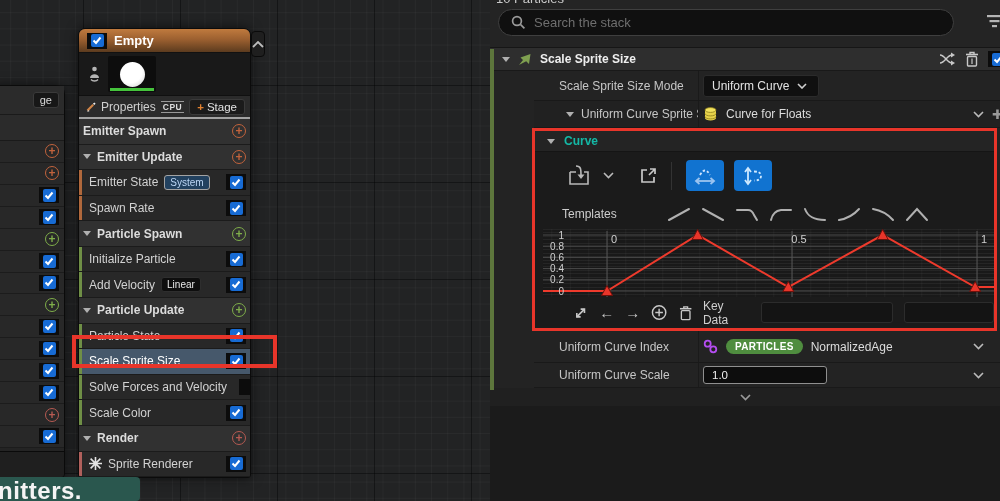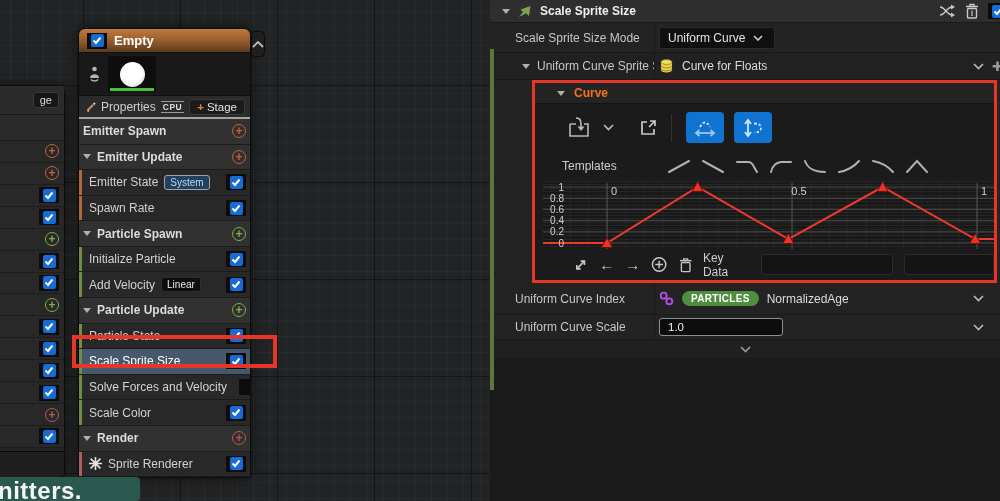--- a/index.html
+++ b/index.html
@@ -77,37 +77,37 @@
   .green-stripe{ position:absolute; left:0; top:49px; width:4px; height:341px; background:#5d763c; z-index:5;}
   .stack-top{ height:48px; position:relative; background:#242424; border-bottom:1px solid #161616;}
   .top-label{ position:absolute; left:6px; top:-9px; font-size:13px; color:#c9c9c9;}
   .search-pill{ position:absolute; left:8px; top:9px; width:456px; height:27px; border-radius:14px; background:#101010; border:1px solid #3f3f3f; display:flex; align-items:center; gap:8px; padding:0 12px;}
   .search-pill input{ flex:1; background:transparent; border:none; outline:none; color:#ddd; font-size:13px; font-family:inherit;}
   .search-pill input::placeholder{ color:#6f6f6f;}
   .filter-ic{ position:absolute; right:-4px; top:14px;}
   .mod-header{ height:23px; background:#2e2e2e; border-bottom:1px solid #191919; display:flex; align-items:center; gap:8px; padding-left:12px; position:relative;}
   .mod-header .mh-title{ font-size:12px; font-weight:bold; color:#eee;}
   .mh-icons{ position:absolute; right:-8px; top:3px; display:flex; align-items:center; gap:9px;}
-  .prop-row{ display:flex; border-bottom:1px solid #191919; background:#232323; align-items:flex-start;}
+  .prop-row{ display:flex; border-bottom:1px solid #191919; background:#232323; align-items:flex-start;margin-left:44px;}
   .plabel{ width:165px; flex:none; padding-left:25px; font-size:12px; color:#c6c6c6; border-right:1px solid #1a1a1a; display:flex; align-items:center; gap:7px; white-space:nowrap; overflow:hidden; align-self:stretch;}
   .plabel.indent{ padding-left:32px;}
   .pvalue{ flex:1; display:flex; align-items:center; gap:8px; padding-left:4px; position:relative; align-self:stretch;}
   .mode-row{ height:30px;}
   .curveprop-row{ height:27px; background:#212121;}
   .index-row{ height:32px;}
   .scale-row{ height:25px;}
   .dropdown{ background:#101010; border:1px solid #2b2b2b; border-radius:3px; height:22px; width:116px; display:flex; align-items:center; gap:8px; padding:0 8px; font-size:12px; color:#e2e2e2;}
   .chev-right{ position:absolute; right:16px;}
   .cut-icon{ position:absolute; right:-3px; color:#9a9a9a; font-size:13px;}
   .pill{ background:#4f8d3f; color:#fff; font-size:10px; font-weight:bold; border-radius:9px; padding:2px 9px; letter-spacing:.3px;}
   .val-text{ font-size:12px; color:#dcdcdc;}
   .scale-input{ width:124px; height:18px; background:#0d0d0d; border:1px solid #8f8f8f; border-radius:3px; color:#eee; font-size:11.5px; padding:0 8px; font-family:inherit; outline:none;}
   
   .curve-box{ margin-left:42px; width:465px; height:203px; border:3px solid #e8352a; background:#1b1b1b; display:flex; flex-direction:column;}
-  .curve-header{ height:21px; background:#242424; border-bottom:1px solid #151515; display:flex; align-items:center; gap:9px; padding-left:22px; font-size:12px; font-weight:bold; color:#f97316;}
+  .curve-header{ height:21px; background:#242424; border-bottom:1px solid #151515; display:flex; align-items:center; gap:9px; padding-left:12px; font-size:12px; font-weight:bold; color:#14b8a6;}
   .curve-toolbar{ flex:1; display:flex; align-items:center; gap:10px; padding-left:32px;}
   .tb-divider{ width:1px; height:28px; background:#333; margin:0 4px;}
   .blue-btn{ width:38px; height:31px; background:#1173d0; border-radius:4px; display:flex; align-items:center; justify-content:center;}
   .templates-row{ height:30px; display:flex; align-items:center; gap:8px; padding-left:27px; font-size:12px; color:#cdcdcd;}
   .tpl-glyphs{ display:flex; gap:10px; margin-left:42px;}
   .graph-wrap{ height:68px; margin-left:8px; width:451px; background:#191919; position:relative;
     background-image:repeating-linear-gradient(to bottom, rgba(255,255,255,0.05) 0px, rgba(255,255,255,0.05) 1px, transparent 1px, transparent 3.4px);}
   .curve-bottom{ height:31px; display:flex; align-items:center; gap:11px; padding-left:38px; font-size:12px; color:#cfcfcf;}
   .arrow-glyph{ font-size:15px; color:#c8c8c8; line-height:1;}
   .kd-input{ height:21px; background:#141414; border:1px solid #2c2c2c; border-radius:3px; outline:none; color:#ddd; font-family:inherit;}
@@ -410,20 +410,35 @@
           <path d="M1,6 L6,1 L11,6" stroke="#bdbdbd" stroke-width="1.8" fill="none"></path>
         </svg>
     </div>
   </div>
 
   <div class="redbox-left"></div>
 
   <div class="stack">
     <div class="green-stripe"></div>
 
+    <div class="stack-top">
+      <div class="top-label">10 Particles</div>
+      <div class="search-pill">
+        <svg width="15" height="15" viewBox="0 0 15 15">
+          <circle cx="6" cy="6" r="4.4" stroke="#9a9a9a" stroke-width="1.7" fill="none"></circle>
+          <path d="M9.4,9.4 L13.4,13.4" stroke="#9a9a9a" stroke-width="1.7"></path>
+        </svg>
+        <input placeholder="Search the stack" style="">
+      </div>
+      <svg class="filter-ic" width="18" height="15" viewBox="0 0 18 15">
+        <rect x="1" y="1" width="15" height="2.2" fill="#b5b5b5"></rect>
+        <rect x="3.5" y="6" width="10" height="2.2" fill="#b5b5b5"></rect>
+        <rect x="6" y="11" width="5" height="2.2" fill="#b5b5b5"></rect>
+      </svg>
+    </div>
 
     <div class="mod-header">
       <span class="tri"></span>
       <svg width="14" height="14" viewBox="0 0 14 14">
         <path d="M1,13 L5,8 L2.5,5.5 L12.5,2 L11,12 L8.2,9.2 Z" fill="#7fa050"></path>
       </svg>
       <span class="mh-title">Scale Sprite Size</span>
       <span class="mh-icons">
         <svg width="17" height="16" viewBox="0 0 17 16">
           <path d="M1,4 C6,4 8,12 13,12" stroke="#c8c8c8" stroke-width="1.6" fill="none"></path>

